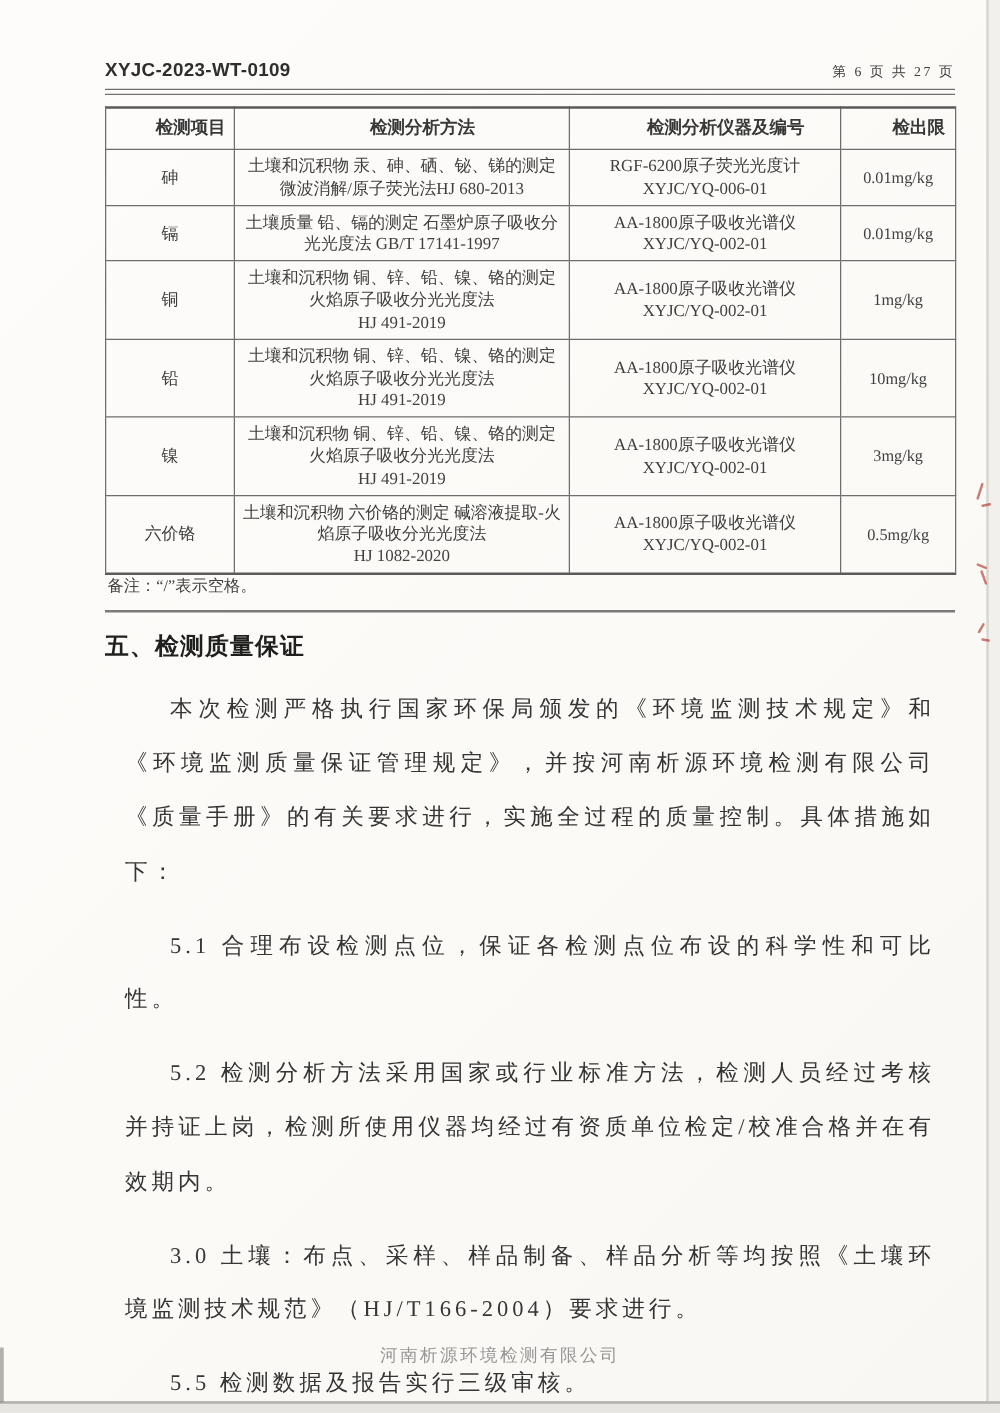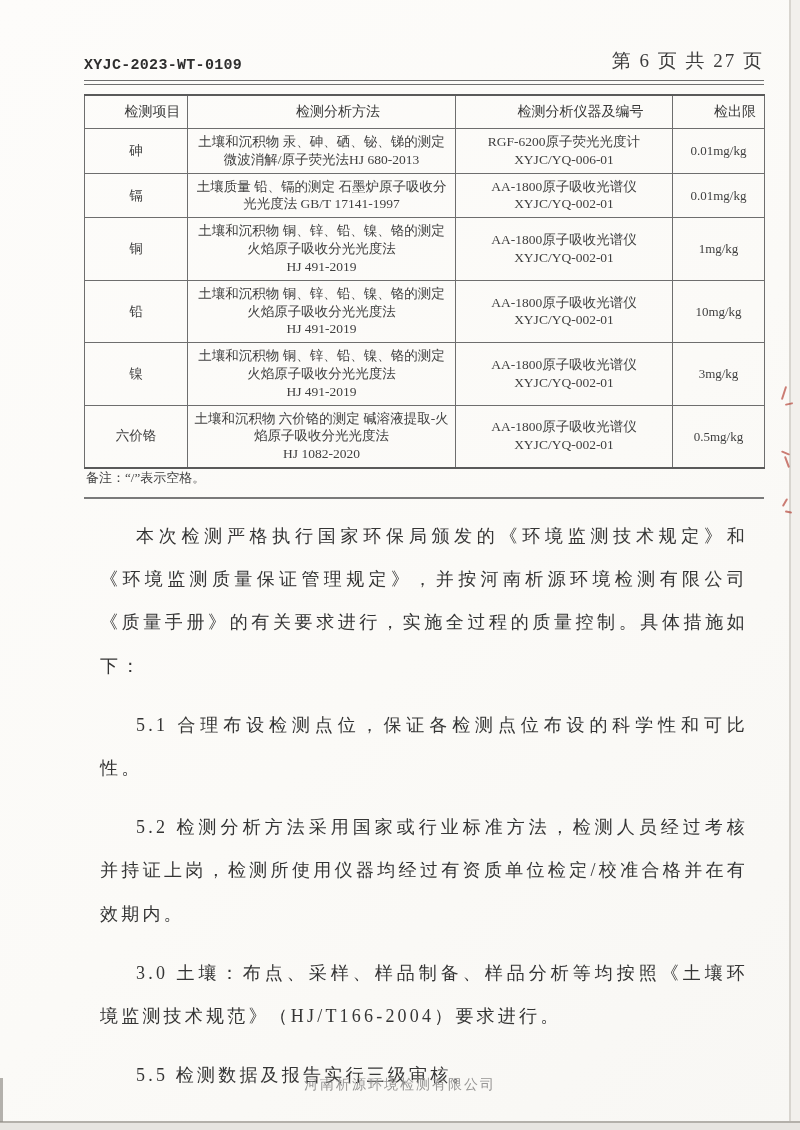--- a/index.html
+++ b/index.html
@@ -6,30 +6,30 @@
   body{width:800px;height:1130px;overflow:hidden;background:#e9e7e3;}
   .page{
     position:relative;width:800px;height:1130px;
     background:linear-gradient(135deg,#fdfcfa 0%,#fbfaf7 55%,#f8f7f4 100%);
     font-family:"Liberation Serif","DejaVu Serif",serif;color:#3a3a3a;
     box-sizing:border-box;
   }
   .content{position:absolute;left:84px;top:48px;width:680px;}
   
   .header{display:flex;justify-content:space-between;align-items:flex-end;margin-bottom:6px;}
-  .doc-no{font-family:Liberation Mono, monospace;font-size:15px;font-weight:600;color:#2e2e2e;letter-spacing:.3px;}
-  .page-no{font-size:19px;color:#3c3c3c;letter-spacing:2px;}
+  .doc-no{font-family:Liberation Sans, sans-serif;font-size:15px;font-weight:600;color:#2e2e2e;letter-spacing:.3px;}
+  .page-no{font-size:11px;color:#3c3c3c;letter-spacing:2px;}
   .double-rule{height:3px;border-top:1.5px solid #6f6f6f;border-bottom:1.5px solid #6f6f6f;margin-bottom:9px;}
   
   table{width:680px;border-collapse:collapse;table-layout:fixed;
         border:1.5px solid #5a5a5a;border-top-width:2px;border-bottom-width:2.5px;}
   col.c1{width:103px}col.c2{width:268px}col.c3{width:217px}col.c4{width:92px}
   th,td{border:1px solid #6e6e6e;text-align:center;vertical-align:middle;
         font-size:13.5px;color:#3f3f3f;padding:4px 4px;line-height:1.32;}
-  th{font-weight:normal;font-size:14px;height:24px;color:#383838;padding-left:37px;}
+  th{font-weight:bold;font-size:14px;height:24px;color:#383838;padding-left:37px;}
   td.c-limit{font-size:13px;}
   .note{font-size:13px;color:#414141;margin:0 0 10px 2px;}
   
   .section-rule{height:0;border-top:2px solid #7a7a7a;margin:2px 0 14px 0;}
   .section-title{font-family:"Liberation Sans","DejaVu Sans",sans-serif;
     font-size:19px;font-weight:bold;color:#1f1f1f;margin:0 0 14px 0;letter-spacing:1px;}
   .body-text p{margin:16px;font-size:18px;line-height:2.4;letter-spacing:3.2px;
     text-align:justify;text-indent:2em;color:#353535;}
   
   .footer{position:absolute;left:0;top:1076px;width:800px;text-align:center;
@@ -150,20 +150,21 @@
             <div>AA-1800原子吸收光谱仪</div>
             <div>XYJC/YQ-002-01</div>
           </td>
           <td class="c-limit">0.5mg/kg</td>
         </tr>
       </tbody>
     </table>
 
     <div class="note">备注：“/”表示空格。</div>
     <div class="section-rule"></div>
+    <h2 class="section-title">五、检测质量保证</h2>
 
     <div class="body-text">
       <p>本次检测严格执行国家环保局颁发的《环境监测技术规定》和《环境监测质量保证管理规定》，并按河南析源环境检测有限公司《质量手册》的有关要求进行，实施全过程的质量控制。具体措施如下：</p>
       <p>5.1 合理布设检测点位，保证各检测点位布设的科学性和可比性。</p>
       <p>5.2 检测分析方法采用国家或行业标准方法，检测人员经过考核并持证上岗，检测所使用仪器均经过有资质单位检定/校准合格并在有效期内。</p>
       <p>3.0 土壤：布点、采样、样品制备、样品分析等均按照《土壤环境监测技术规范》（HJ/T166-2004）要求进行。</p>
       <p>5.5 检测数据及报告实行三级审核。</p>
     </div>
   </div>
 

